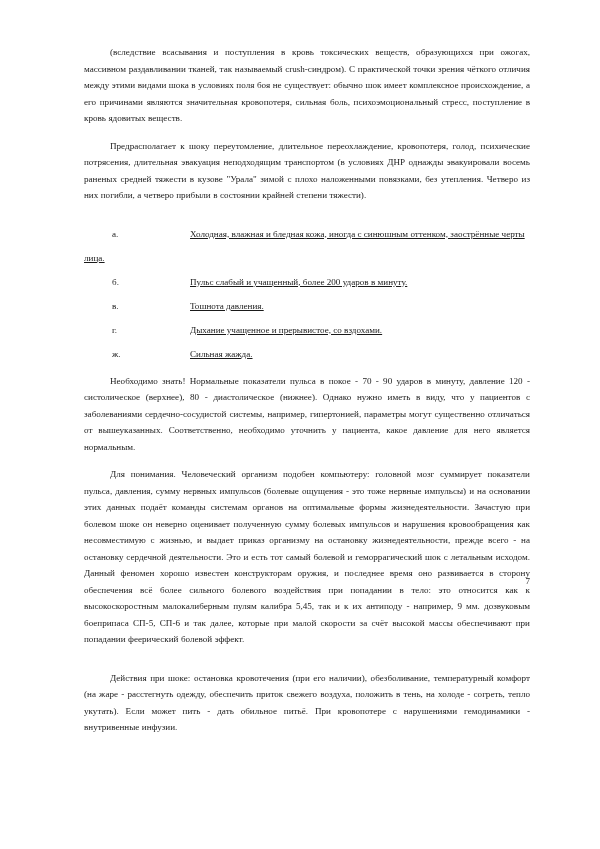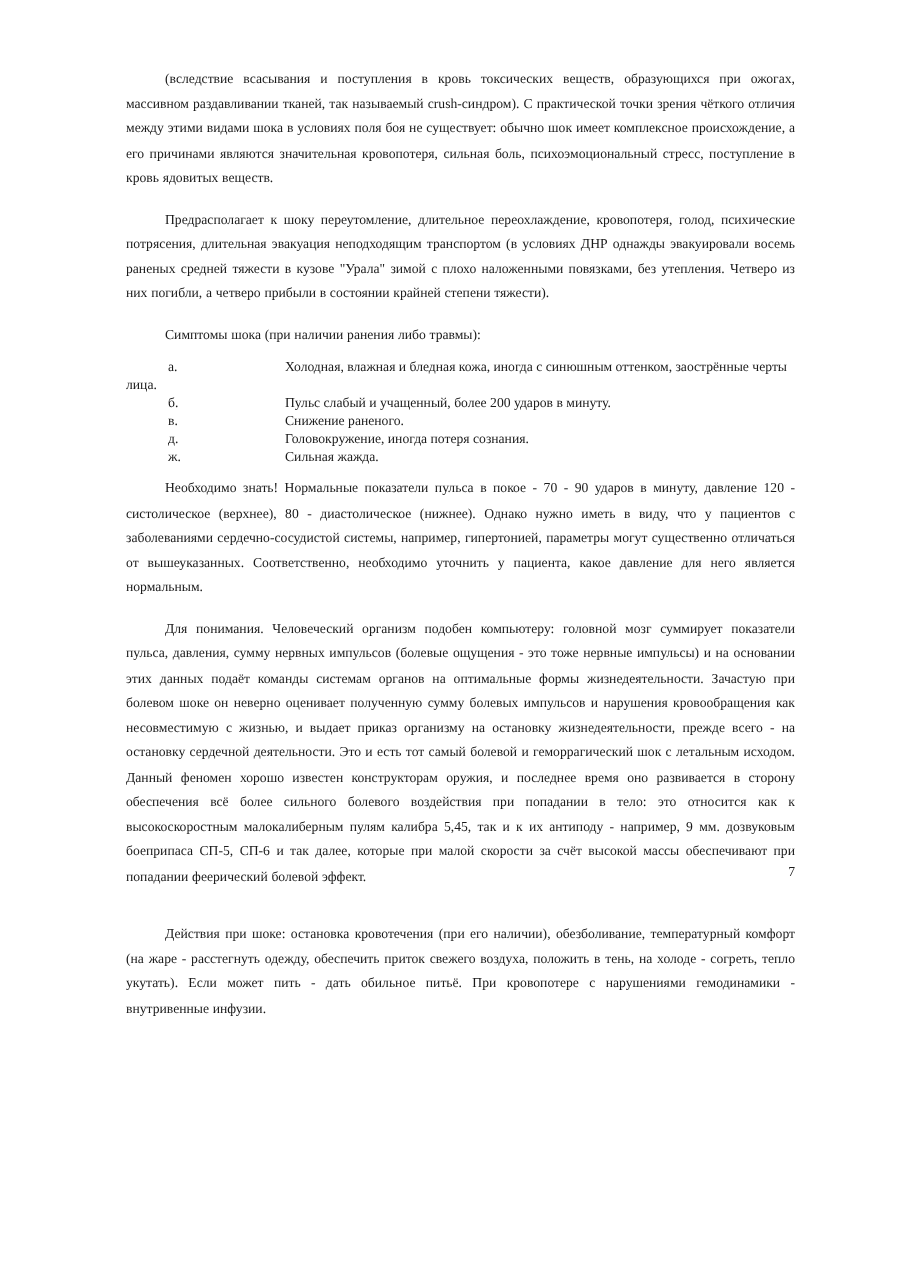--- a/index.html
+++ b/index.html
@@ -39,21 +39,22 @@
   }
   .gap-sm { height: 7px; }
   .gap-md { height: 11px; }
 
   
   .sym-list {
     margin: 0;
     padding: 0;
     list-style: none;
     font-size: 9.1px;
-    line-height: 12px;
+    line-height: 24px;
+    text-decoration: underline;
   }
   .sym-item {
     display: block;
     text-align: left;
     padding-left: 28px;
     text-indent: 0;
   }
   .sym-item .marker {
     display: inline-block;
     width: 78px;
@@ -90,36 +91,35 @@
   <div class="doc-body">
 
     <p class="para">(вследствие всасывания и поступления в кровь токсических веществ, образующихся при ожогах, массивном раздавливании тканей, так называемый crush-синдром). С практической точки зрения чёткого отличия между этими видами шока в условиях поля боя не существует: обычно шок имеет комплексное происхождение, а его причинами являются значительная кровопотеря, сильная боль, психоэмоциональный стресс, поступление в кровь ядовитых веществ.</p>
 
     <div class="gap-md"></div>
 
     <p class="para">Предрасполагает к шоку переутомление, длительное переохлаждение, кровопотеря, голод, психические потрясения, длительная эвакуация неподходящим транспортом (в условиях ДНР однажды эвакуировали восемь раненых средней тяжести в кузове "Урала" зимой с плохо наложенными повязками, без утепления. Четверо из них погибли, а четверо прибыли в состоянии крайней степени тяжести).</p>
 
     <div class="gap-md"></div>
 
-    <p class="para">Симптомы шока (при наличии ранения либо травмы):</p>
 
     <div class="gap-sm"></div>
 
     <ul class="sym-list">
       <li class="sym-item first">
         <span class="marker">а.</span><span class="sym-text">Холодная, влажная и бледная кожа, иногда с синюшным оттенком, заострённые черты лица.</span>
       </li>
       <li class="sym-item">
         <span class="marker">б.</span><span class="sym-text">Пульс слабый и учащенный, более 200 ударов в минуту.</span>
       </li>
       <li class="sym-item">
-        <span class="marker">в.</span><span class="sym-text">Снижение раненого.</span>
+        <span class="marker">в.</span><span class="sym-text">Тошнота давления.</span>
       </li>
       <li class="sym-item">
-        <span class="marker">д.</span><span class="sym-text">Головокружение, иногда потеря сознания.</span>
+        <span class="marker">г.</span><span class="sym-text">Дыхание учащенное и прерывистое, со вздохами.</span>
       </li>
       <li class="sym-item">
         <span class="marker">ж.</span><span class="sym-text">Сильная жажда.</span>
       </li>
     </ul>
 
     <div class="gap-sm"></div>
 
     <p class="para">Необходимо знать! Нормальные показатели пульса в покое - 70 - 90 ударов в минуту, давление 120 - систолическое (верхнее), 80 - диастолическое (нижнее). Однако нужно иметь в виду, что у пациентов с заболеваниями сердечно-сосудистой системы, например, гипертонией, параметры могут существенно отличаться от вышеуказанных. Соответственно, необходимо уточнить у пациента, какое давление для него является нормальным.</p>
 

